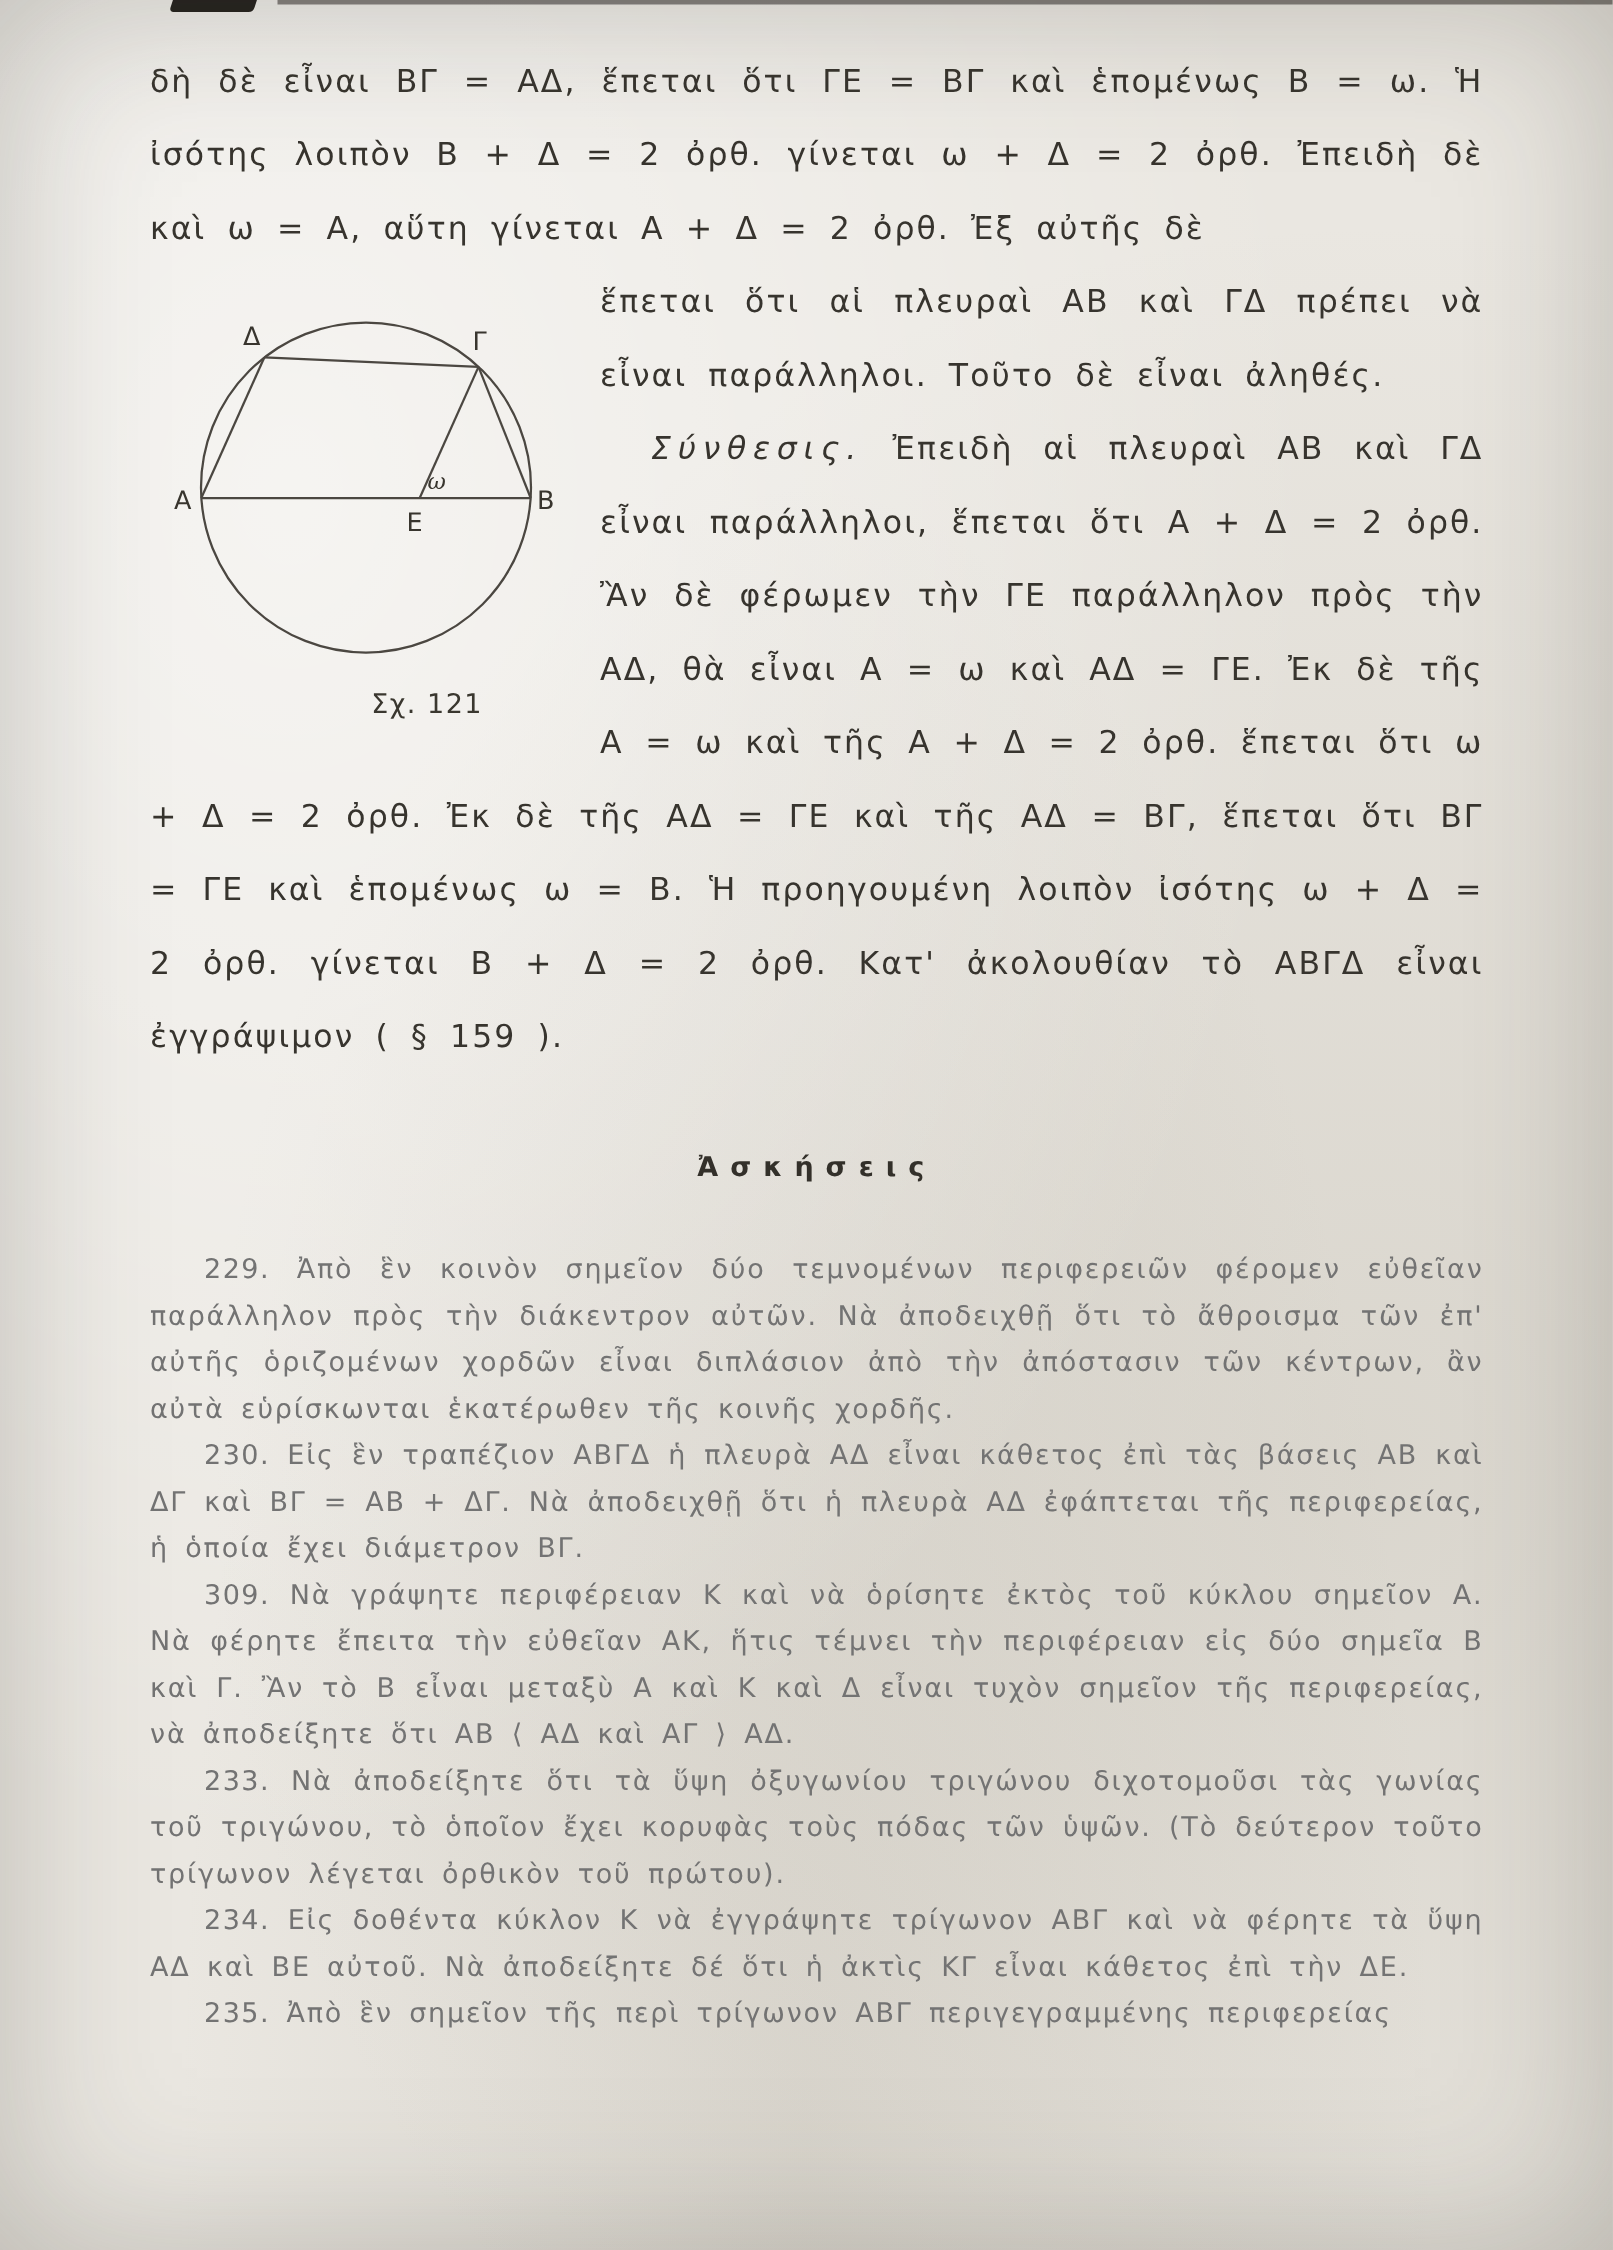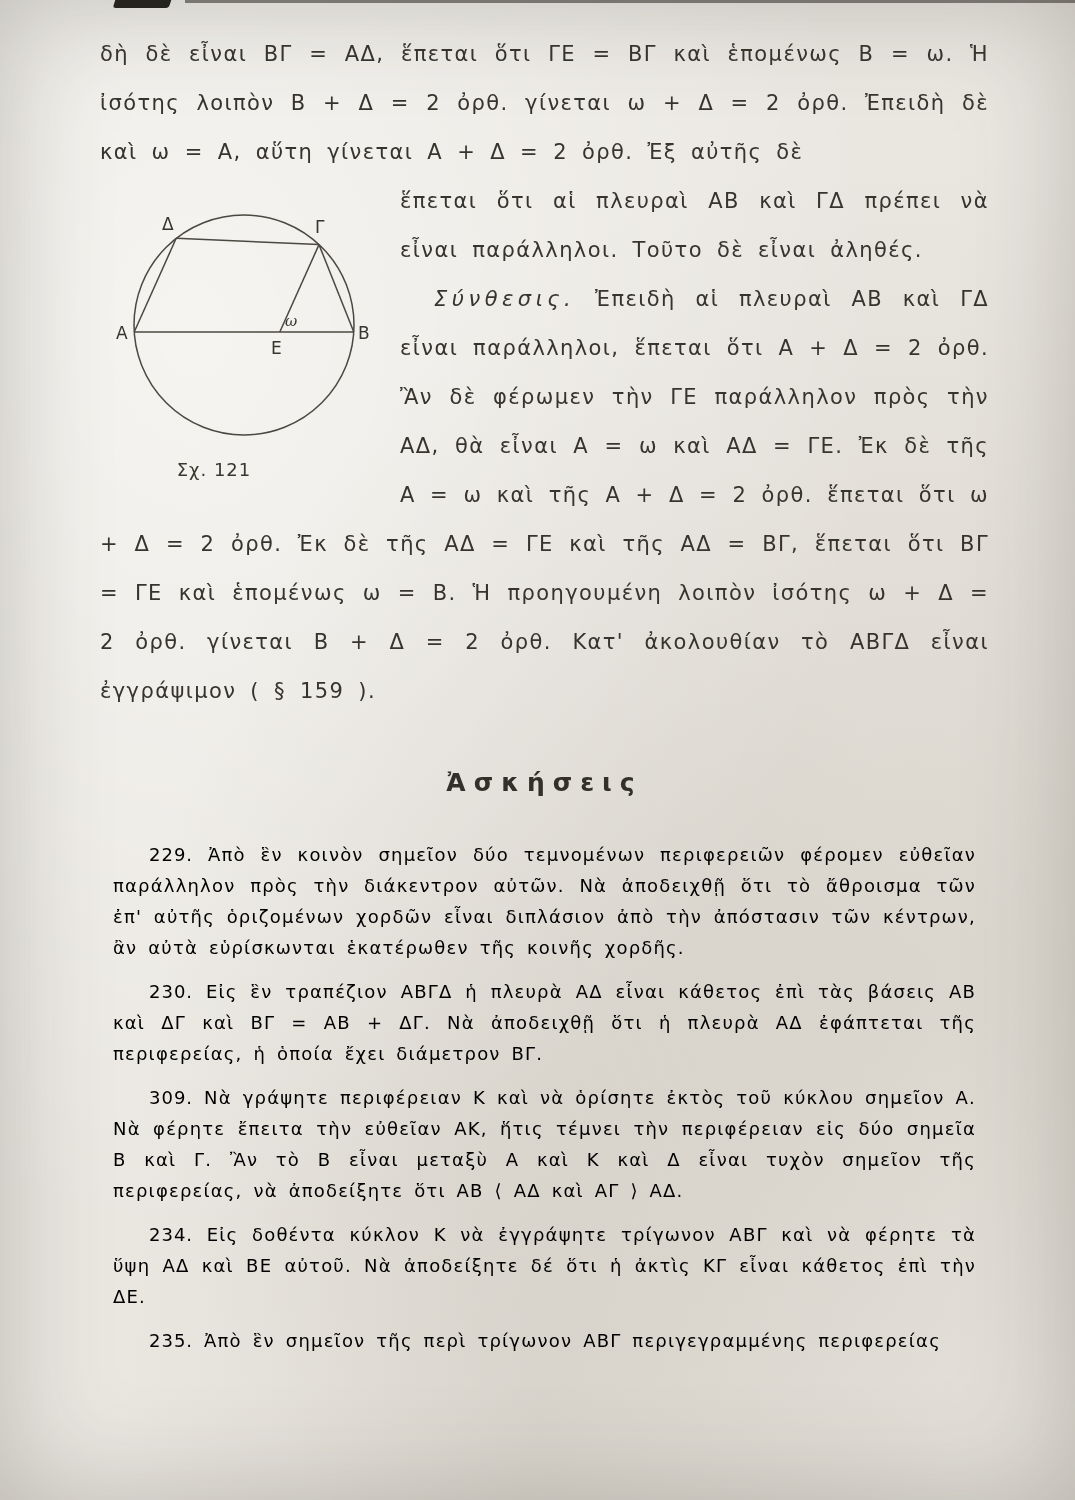--- a/index.html
+++ b/index.html
@@ -41,46 +41,46 @@
     text-align: justify;
     color: #37342e;
   }
   .fig-float {
     float: left;
     width: 268px;
     margin: 10px 26px 6px 6px;
   }
   .fig-float svg { display: block; }
   .fig-caption {
-    text-align: center;
+    text-align: right;
     padding-right: 52px;
     font-size: 18px;
     letter-spacing: 1px;
     color: #3a372f;
     margin-top: 4px;
   }
   .syn-label { letter-spacing: 4.5px; font-style: italic; }
   .p-syn { text-indent: 34px; }
   .exercises-heading {
     text-align: center;
-    font-size: 25px;
+    font-size: 18px;
     font-weight: bold;
     letter-spacing: 8px;
     color: #33302a;
     margin: 52px 0 42px 0;
   }
   .exercises p {
-    margin: 13px;
+    margin: 0;
     font-size: 18px;
     line-height: 31px;
     letter-spacing: 1.2px;
     word-spacing: 4px;
     text-align: justify;
     text-indent: 36px;
-    color: #000000;
+    color: #737373;
   }
   .ex-num { letter-spacing: 1px; }
   .fig-label { font-size: 17px; fill: #38352e; font-family: "DejaVu Sans", sans-serif; }
   .fig-label-omega { font-size: 15px; font-style: italic; fill: #38352e; font-family: "DejaVu Serif", serif; }
 </style>
 </head>
 <body>
 
 <div class="scan-mark-a"></div>
 <div class="scan-mark-b"></div>
@@ -119,19 +119,20 @@
   </div>
 
   <div style="clear: both;"></div>
 
   <h2 class="exercises-heading">Ἀσκήσεις</h2>
 
   <div class="exercises">
     <p><span class="ex-num">229.</span> <span>Ἀπὸ ἓν κοινὸν σημεῖον δύο τεμνομένων περιφερειῶν φέρομεν εὐθεῖαν παράλληλον πρὸς τὴν διάκεντρον αὐτῶν. Νὰ ἀποδειχθῇ ὅτι τὸ ἄθροισμα τῶν ἐπ' αὐτῆς ὁριζομένων χορδῶν εἶναι διπλάσιον ἀπὸ τὴν ἀπόστασιν τῶν κέντρων, ἂν αὐτὰ εὑρίσκωνται ἑκατέρωθεν τῆς κοινῆς χορδῆς.</span></p>
     <p><span class="ex-num">230.</span> <span>Εἰς ἓν τραπέζιον ΑΒΓΔ ἡ πλευρὰ ΑΔ εἶναι κάθετος ἐπὶ τὰς βάσεις ΑΒ καὶ ΔΓ καὶ ΒΓ = ΑΒ + ΔΓ. Νὰ ἀποδειχθῇ ὅτι ἡ πλευρὰ ΑΔ ἐφάπτεται τῆς περιφερείας, ἡ ὁποία ἔχει διάμετρον ΒΓ.</span></p>
     <p><span class="ex-num">309.</span> <span>Νὰ γράψητε περιφέρειαν Κ καὶ νὰ ὁρίσητε ἐκτὸς τοῦ κύκλου σημεῖον Α. Νὰ φέρητε ἔπειτα τὴν εὐθεῖαν ΑΚ, ἥτις τέμνει τὴν περιφέρειαν εἰς δύο σημεῖα Β καὶ Γ. Ἂν τὸ Β εἶναι μεταξὺ Α καὶ Κ καὶ Δ εἶναι τυχὸν σημεῖον τῆς περιφερείας, νὰ ἀποδείξητε ὅτι ΑΒ ⟨ ΑΔ καὶ ΑΓ ⟩ ΑΔ.</span></p>
+    <p><span class="ex-num">233.</span> <span>Νὰ ἀποδείξητε ὅτι τὰ ὕψη ὀξυγωνίου τριγώνου διχοτομοῦσι τὰς γωνίας τοῦ τριγώνου, τὸ ὁποῖον ἔχει κορυφὰς τοὺς πόδας τῶν ὑψῶν. (Τὸ δεύτερον τοῦτο τρίγωνον λέγεται ὀρθικὸν τοῦ πρώτου).</span></p>
     <p><span class="ex-num">234.</span> <span>Εἰς δοθέντα κύκλον Κ νὰ ἐγγράψητε τρίγωνον ΑΒΓ καὶ νὰ φέρητε τὰ ὕψη ΑΔ καὶ ΒΕ αὐτοῦ. Νὰ ἀποδείξητε δέ ὅτι ἡ ἀκτὶς ΚΓ εἶναι κάθετος ἐπὶ τὴν ΔΕ.</span></p>
     <p><span class="ex-num">235.</span> <span>Ἀπὸ ἓν σημεῖον τῆς περὶ τρίγωνον ΑΒΓ περιγεγραμμένης περιφερείας</span></p>
   </div>
 
 </div>
 
 <div class="vignette"></div>
 
 </body></html>

